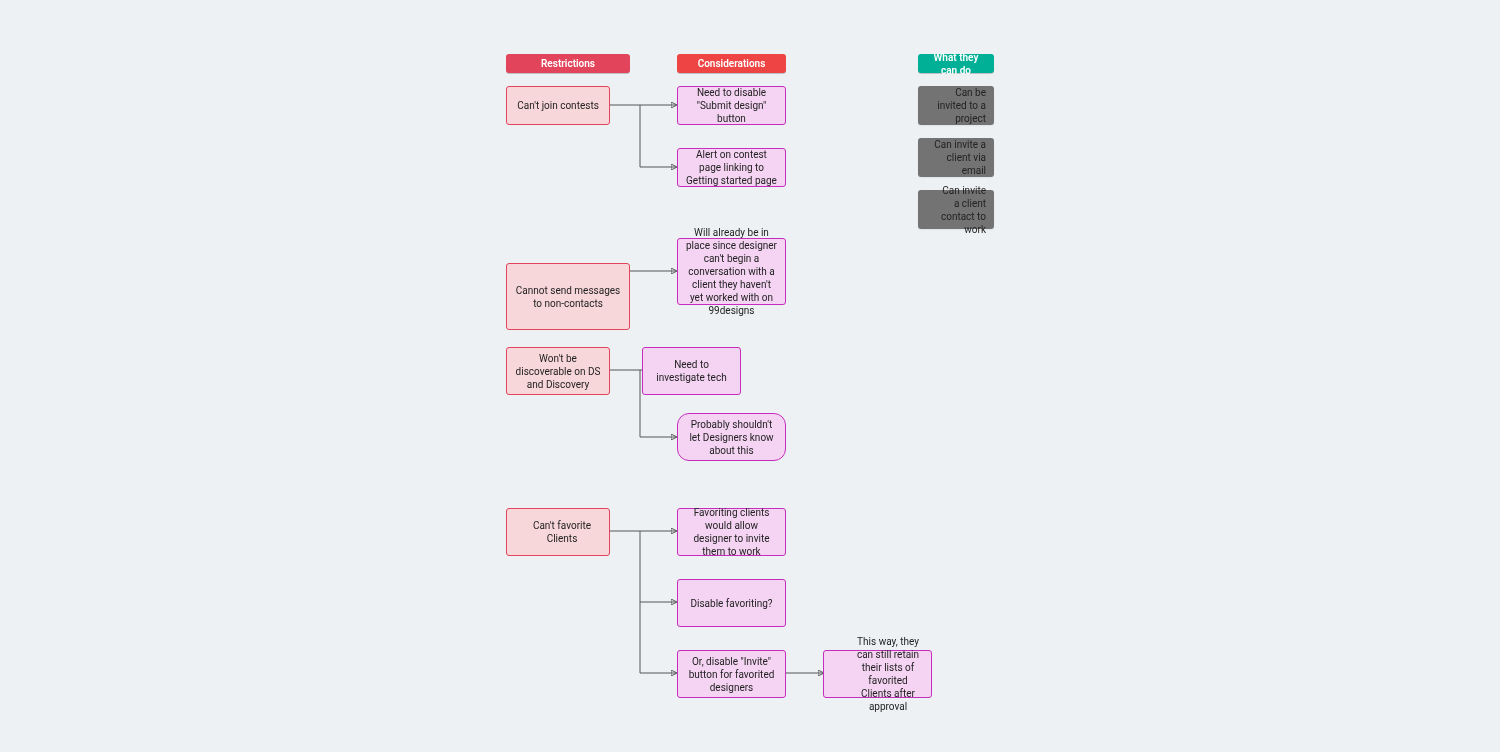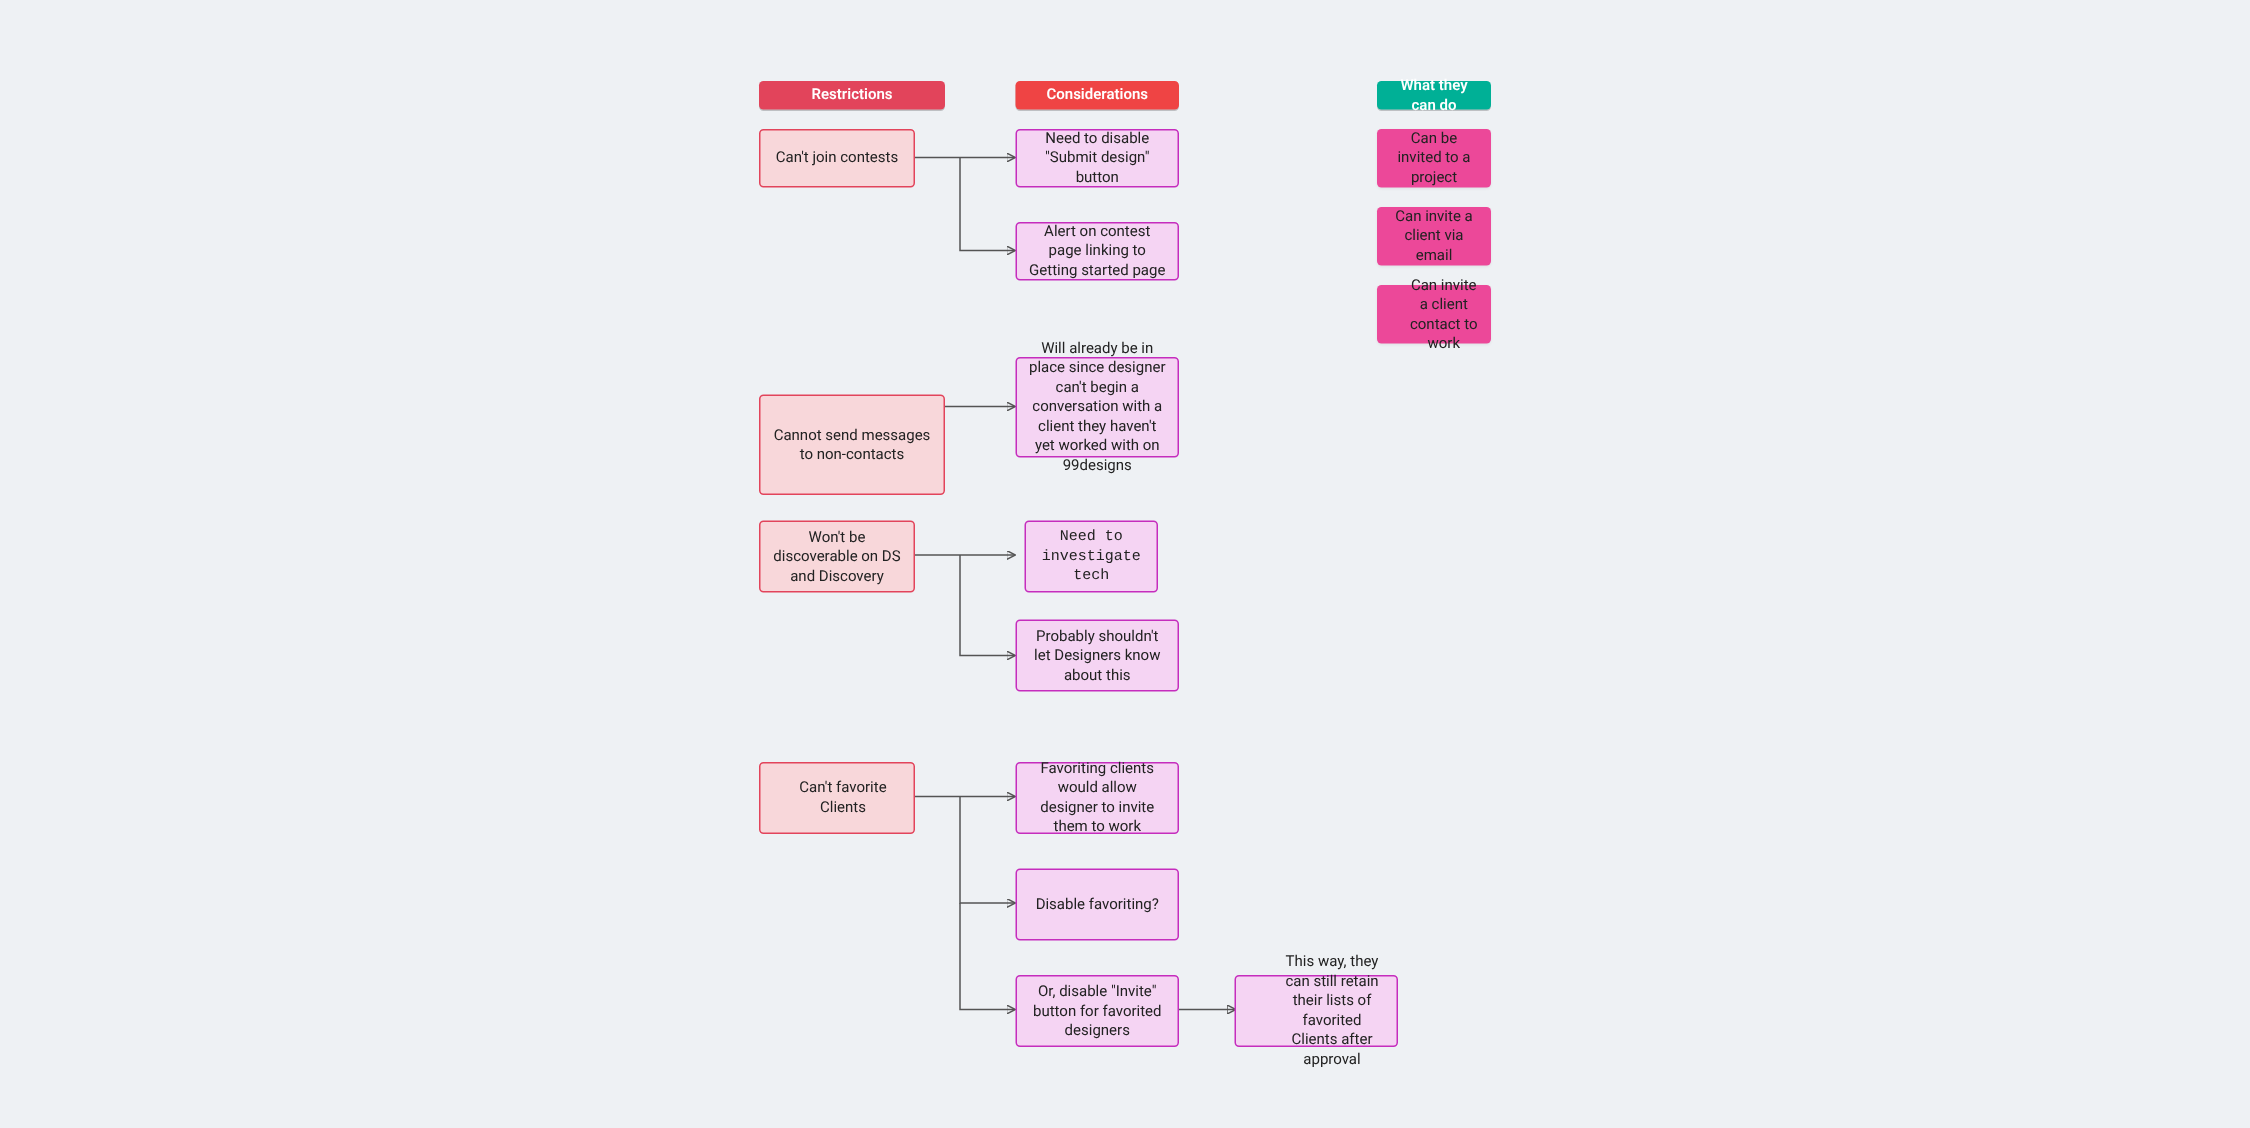--- a/index.html
+++ b/index.html
@@ -33,21 +33,21 @@
     box-shadow: 0 1px 0 rgba(0,0,0,0.2);
   }
   .header.red    { background: #e2445b; }
   .header.purple { background: #ef4444; }
   .header.teal   { background: #00b096; }
   .box {
     border: 1px solid;
   }
   .box.red    { background: #f8d7da; border-color: #e2445b; }
   .box.purple { background: #f5d4f3; border-color: #c52dbd; }
-  .box.white  { background: #ec4899; border: none; box-shadow: 0 1px 2px rgba(0,0,0,0.06); }
+  .box.white  { background: #737373; border: none; box-shadow: 0 1px 2px rgba(0,0,0,0.06); text-align: right; }
   svg.connectors {
     position: absolute;
     top: 0; left: 0;
     width: 1500px;
     height: 752px;
     pointer-events: none;
   }
   svg.connectors path, svg.connectors line {
     stroke: #545454;
     stroke-width: 1;
@@ -90,22 +90,22 @@
 <div class="node box red" style="left:506px; top:86px; width:104px; height:39px;">Can't join contests</div>
 <div class="node box red" style="left:506px; top:238px; width:124px; height:67px;margin-top:25px;">Cannot send messages to non-contacts</div>
 <div class="node box red" style="left:506px; top:347px; width:104px; height:48px;">Won't be discoverable on DS and Discovery</div>
 <div class="node box red" style="left:506px; top:508px; width:104px; height:48px;padding-left:16px;">Can't favorite Clients</div>
 
 <div class="node box purple" style="left:677px; top:86px; width:109px; height:39px;">Need to disable "Submit design" button</div>
 <div class="node box purple" style="left:677px; top:148px; width:109px; height:39px;">Alert on contest page linking to Getting started page</div>
 
 <div class="node box purple" style="left:677px; top:238px; width:109px; height:67px;">Will already be in place since designer can't begin a conversation with a client they haven't yet worked with on 99designs</div>
 
-<div class="node box purple" style="left:683px; top:347px; width:89px; height:48px;font-family:Liberation Mono, monospace;">Need to investigate tech</div>
-<div class="node box purple" style="left:677px; top:413px; width:109px; height:48px;">Probably shouldn't let Designers know about this</div>
+<div class="node box purple" style="left:642px; top:347px; width:99px; height:48px;">Need to investigate tech</div>
+<div class="node box purple" style="left:677px; top:413px; width:109px; height:48px;border-radius:12px;">Probably shouldn't let Designers know about this</div>
 
 <div class="node box purple" style="left:677px; top:508px; width:109px; height:48px;">Favoriting clients would allow designer to invite them to work</div>
 <div class="node box purple" style="left:677px; top:579px; width:109px; height:48px;">Disable favoriting?</div>
 <div class="node box purple" style="left:677px; top:650px; width:109px; height:48px;">Or, disable "Invite" button for favorited designers</div>
 
 <div class="node box purple" style="left:823px; top:650px; width:109px; height:48px;padding-left:29px;">This way, they can still retain their lists of favorited Clients after approval</div>
 
 <div class="node box white" style="left:918px; top:86px; width:76px; height:39px;">Can be invited to a project</div>
 <div class="node box white" style="left:918px; top:138px; width:76px; height:39px;">Can invite a client via email</div>
 <div class="node box white" style="left:918px; top:190px; width:76px; height:39px;padding-left:21px;">Can invite a client contact to work</div>

